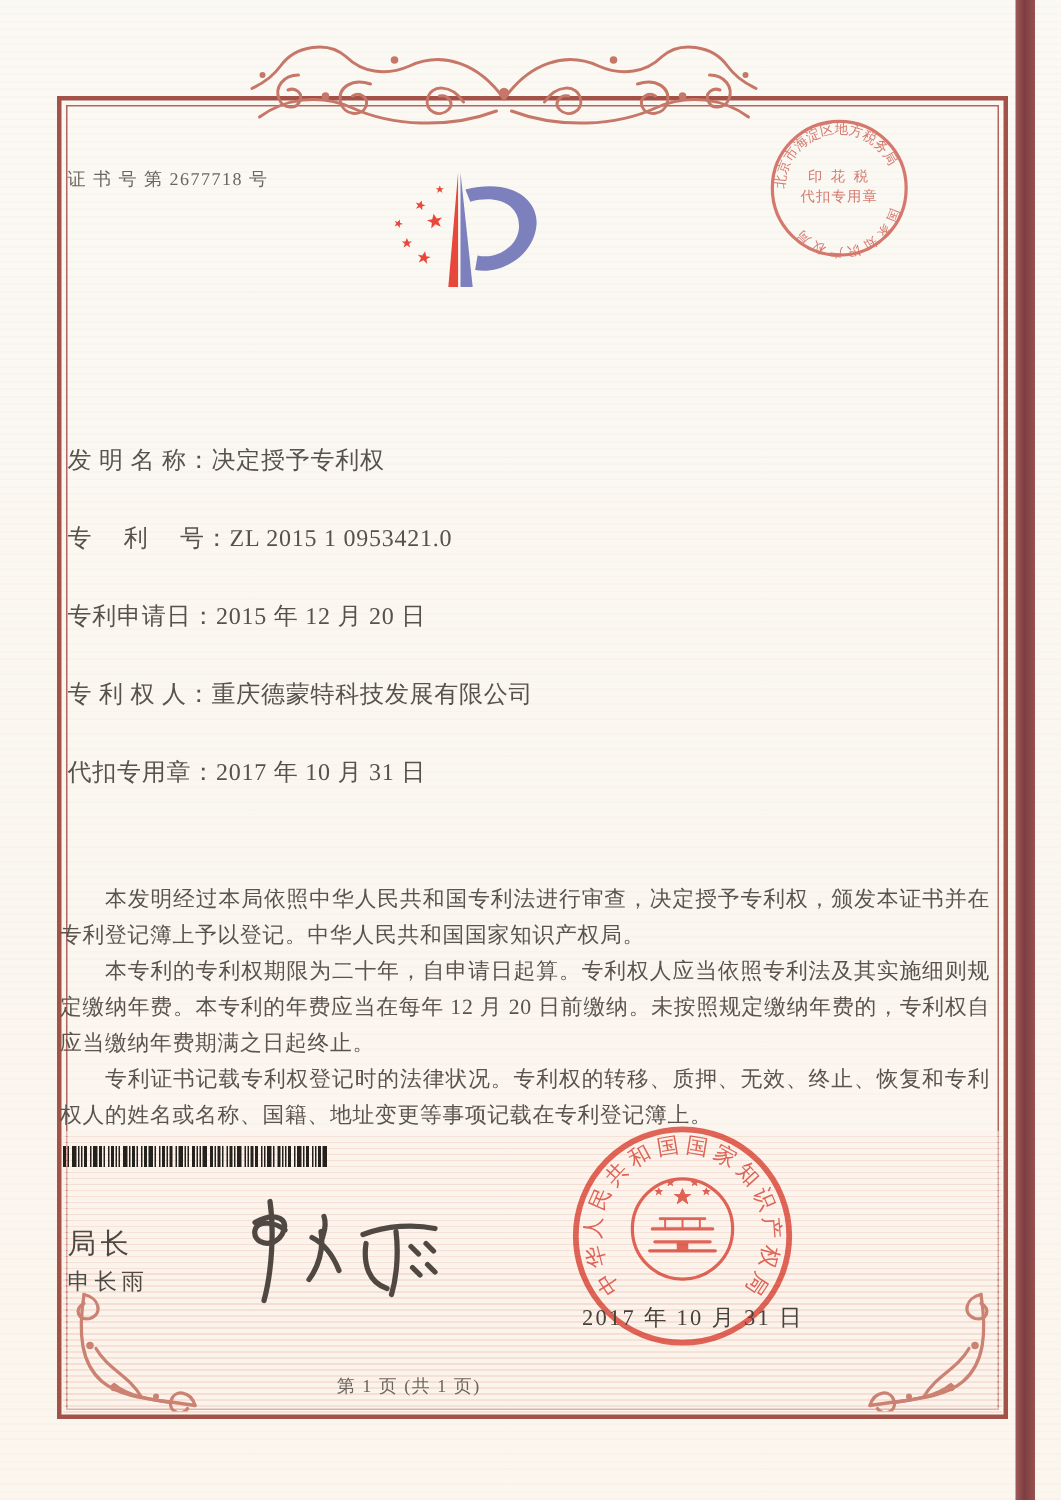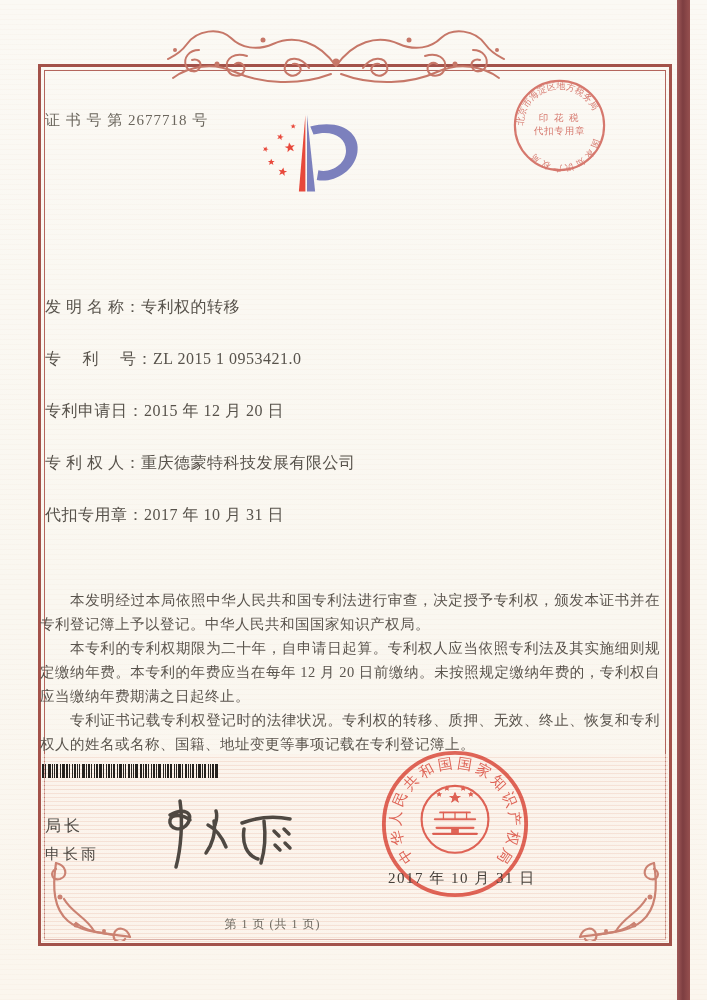--- a/index.html
+++ b/index.html
@@ -12,34 +12,34 @@
   .sheet{position:absolute;inset:0;background:linear-gradient(180deg,#fbf9f4 0%,#faf7f0 60%,#fbf6ee 100%);}
   .sheet::before{content:"";position:absolute;inset:0;pointer-events:none;
     background:repeating-linear-gradient(0deg,rgba(214,175,152,.05) 0 1px,transparent 1px 5px);}
   .edge-strip{position:absolute;right:17px;top:0;width:13px;height:1000px;
     background:linear-gradient(90deg,#a05a59,#7d3e41 45%,#96504f);}
   .frame{position:absolute;left:38px;top:64px;width:634px;height:882px;
     border:3px solid #a3524a;box-sizing:border-box;}
   .frame::after{content:"";position:absolute;inset:3px;border:1px solid #b4655c;}
   .lower-band{position:absolute;left:42px;top:754px;width:626px;height:188px;
     background:repeating-linear-gradient(0deg,rgba(233,176,156,.30) 0 1px,rgba(252,242,234,.55) 1px 4px);}
-  .cert-no{position:absolute;left:45px;top:111px;font-size:15px;letter-spacing:1px;color:#6b665d;}
+  .cert-no{position:absolute;left:45px;top:111px;font-size:12px;letter-spacing:1px;color:#6b665d;}
   .logo{position:absolute;left:242px;top:110px;}
   .title{position:absolute;left:0;top:212px;width:610px;text-align:center;
     font-size:33px;font-weight:500;color:#403c37;letter-spacing:21px;text-indent:21px;}
   .fields{position:absolute;left:45px;top:297px;width:600px;}
   .field-row{height:52px;font-size:16px;color:#57524b;letter-spacing:.5px;}
   .field-label{color:#57524b;}
   .field-value{color:#57524b;}
   .paragraphs{position:absolute;left:40px;top:588px;width:620px;}
   .paragraphs p{margin:0;font-size:14.5px;line-height:24px;text-indent:30px;
     color:#5a544d;text-align:justify;letter-spacing:.5px;}
   #barcode{position:absolute;left:42px;top:764px;height:14px;font-size:0;white-space:nowrap;}
   #barcode i{display:inline-block;height:14px;background:#25221e;vertical-align:top;}
-  .director-title{position:absolute;left:45px;top:816px;font-size:16px;color:#4e4943;letter-spacing:3px;}
+  .director-title{position:absolute;left:45px;top:816px;font-size:19px;color:#4e4943;letter-spacing:3px;}
   .director-name{position:absolute;left:45px;top:845px;font-size:15px;color:#4e4943;letter-spacing:3px;}
   .signature{position:absolute;left:150px;top:793px;}
   .issuing-seal{position:absolute;left:380px;top:749px;mix-blend-mode:multiply;opacity:.9;}
   .seal-date{position:absolute;left:388px;top:869px;font-size:15px;color:#46413b;letter-spacing:1.5px;z-index:6;}
   .tax-stamp{position:absolute;left:512px;top:78px;mix-blend-mode:multiply;opacity:.85;}
   .page-footer{position:absolute;left:180px;top:916px;width:185px;text-align:center;
     font-size:12px;color:#6b665d;letter-spacing:1px;z-index:3;}
   .top-ornament{position:absolute;left:163px;top:20px;}
   .corner-orn{position:absolute;z-index:2;}
   .corner-br{left:576px;top:851px;}
@@ -124,21 +124,21 @@
       <text font-size="11"><textPath href="#tarc" startOffset="50%" text-anchor="middle">北京市海淀区地方税务局</textPath></text>
       <text font-size="10.5" letter-spacing="3"><textPath href="#barc" startOffset="50%" text-anchor="middle">国家知识产权局</textPath></text>
     </g>
     <text x="57.5" y="52" text-anchor="middle" font-size="11.5" fill="#d4645a" letter-spacing="2">印 花 税</text>
     <text x="57.5" y="68" text-anchor="middle" font-size="11.5" fill="#d4645a" letter-spacing="1">代扣专用章</text>
   </svg>
 
 
   <div class="fields">
     <div class="field-row">
-      <span class="field-label">发 明 名 称：</span><span class="field-value">专利权的转移</span>
+      <span class="field-label">发 明 名 称：</span><span class="field-value">决定授予专利权</span>
     </div>
     <div class="field-row">
       <span class="field-label">专　 利　 号：</span><span class="field-value">ZL 2015 1 0953421.0</span>
     </div>
     <div class="field-row">
       <span class="field-label">专利申请日：</span><span class="field-value">2015 年 12 月 20 日</span>
     </div>
     <div class="field-row">
       <span class="field-label">专 利 权 人：</span><span class="field-value">重庆德蒙特科技发展有限公司</span>
     </div>

